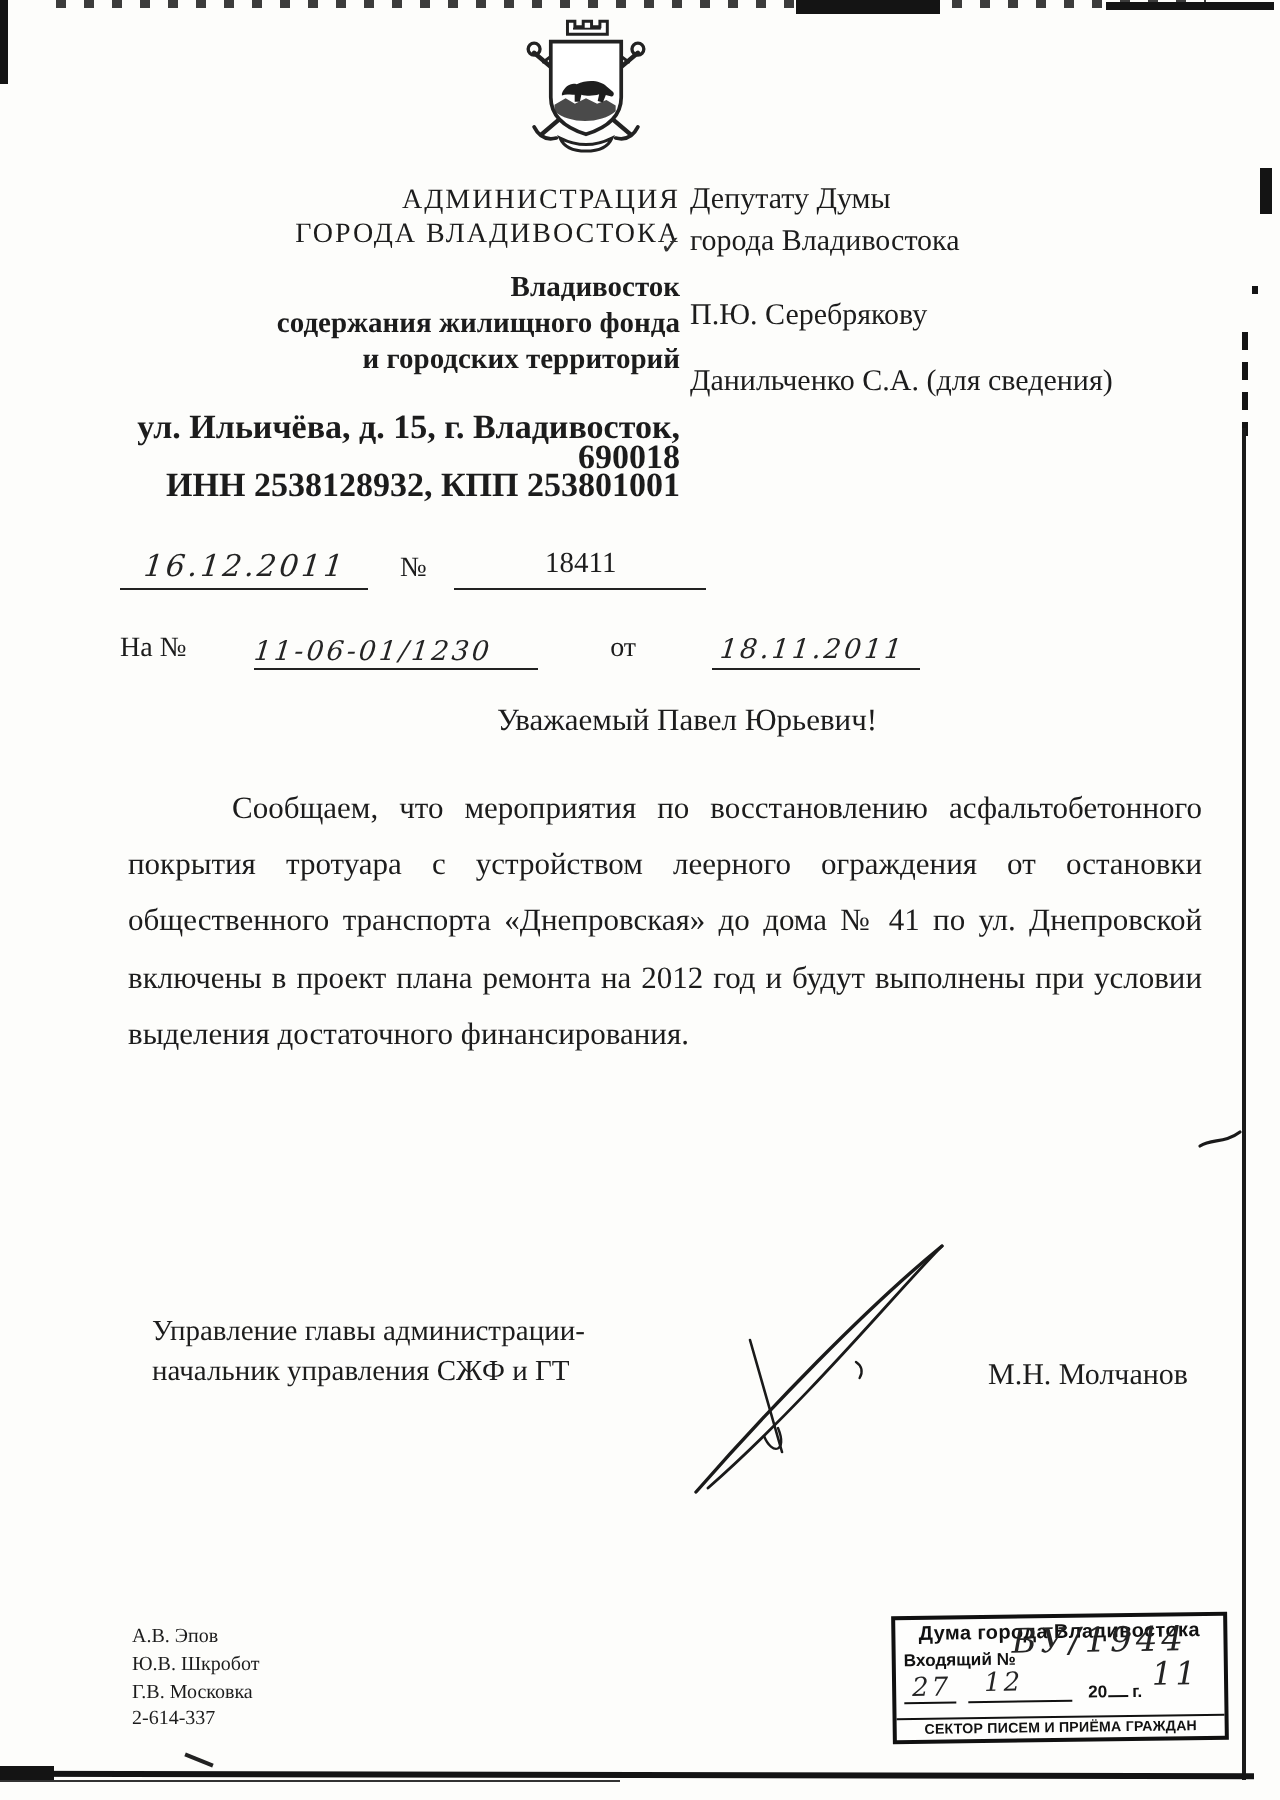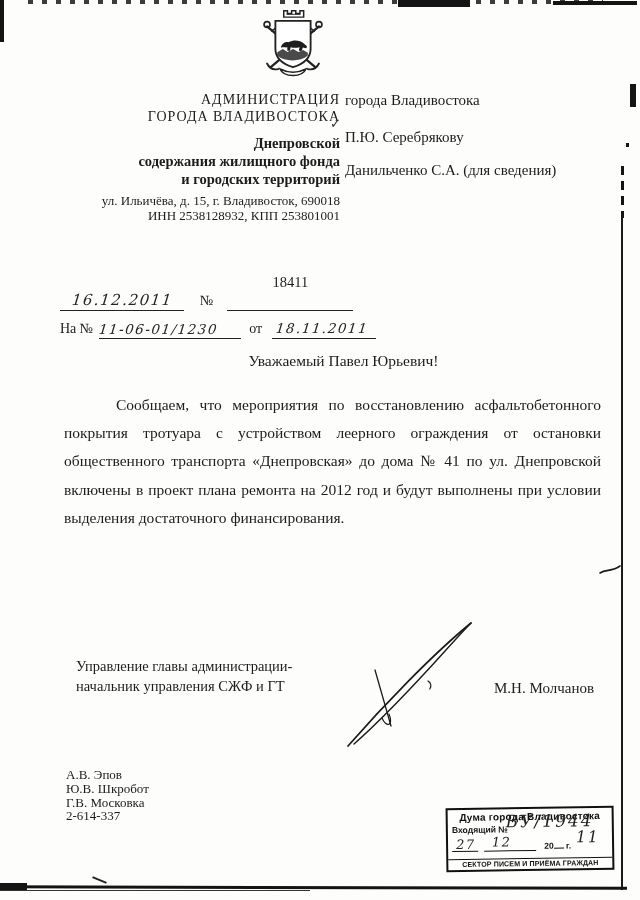--- a/index.html
+++ b/index.html
@@ -27,58 +27,58 @@
   .art-bottom-thin { left:0; top:890px; width:310px; height:1px; background:#333; }
   .art-bottom-blob { left:0; top:883px; width:27px; height:7px; }
   .art-bottom-tick { left:92px; top:879px; width:15px; height:2px; transform:rotate(22deg); background:#222; }
   .art-hook { position:absolute; left:598px; top:560px; }
 
   
   .letterhead { position:absolute; left:48px; top:6px; width:292px; text-align:right; }
   .arms { display:inline-block; }
   .org-name { margin-top:5px; font-size:14px; line-height:17px; letter-spacing:1px; }
   .dept { margin-top:9px; font-weight:bold; font-size:14.5px; line-height:18px; }
-  .contacts { margin-top:6px; font-weight:normal; font-size:13px; line-height:14.5px; }
+  .contacts { margin-top:18px; font-weight:bold; font-size:17px; line-height:14.5px; }
   .contacts .email a, .contacts .email span.u { text-decoration:underline; color:#1c1c1c; }
 
   
   .recipient { position:absolute; left:345px; top:90px; width:280px; font-size:15px; line-height:21px; }
   .recipient .gap1 { margin-top:16px; }
   .recipient .gap2 { margin-top:12px; }
   .checkmark { position:absolute; left:-15px; top:23px; font-size:13px; color:#333;
     font-family:"DejaVu Sans", sans-serif; }
 
   
   .refs { position:absolute; left:60px; top:274px; width:400px; font-size:14px; }
   .ref-row { display:flex; align-items:flex-end; }
-  .ref-row + .ref-row { margin-top:9px; }
+  .ref-row + .ref-row { margin-top:22px;justify-content:space-between; }
   .uline { display:inline-block; border-bottom:1.6px solid #222; text-align:center; }
   .hw { font-family:"DejaVu Serif", serif; font-style:italic; letter-spacing:1.5px;
     color:#242424; display:inline-block; transform:skewX(-6deg); }
   .ref-date { width:124px; font-size:15px; padding-bottom:1px; }
   .ref-no-label { margin:0 14px 2px 16px; }
-  .ref-no { width:126px; font-size:14.5px; padding-bottom:19px; }
+  .ref-no { width:126px; font-size:14.5px; padding-bottom:3px; }
   .ref-onlabel { margin:0 6px 2px 0; white-space:nowrap; }
   .ref-reply { width:142px; font-size:13.5px; padding-bottom:0; text-align:left; }
   .ref-from { margin:0 10px 2px 8px; }
   .ref-replydate { width:104px; font-size:13.5px; padding-bottom:1px; text-align:left; padding-left:4px; }
 
   
   .salutation { position:absolute; left:75px; top:352px; width:537px; text-align:center; font-size:15.5px; }
   .body-text { position:absolute; left:64px; top:391px; width:537px; font-size:15.5px;
     line-height:28.2px; text-align:justify; }
   .body-text p { margin:0; text-indent:52px; }
 
   
   .sign-block { position:absolute; left:76px; top:656px; width:530px; font-size:14.5px; line-height:20px; }
   .sign-name { position:absolute; right:12px; top:22px; font-size:15px; white-space:nowrap; }
   .sign-scrawl { position:absolute; left:338px; top:606px; }
 
   
-  .executors { position:absolute; left:66px; top:768px; font-size:13px; line-height:13.8px; }
+  .executors { position:absolute; left:66px; top:812px; font-size:10px; line-height:13.8px; }
 
   
   .stamp { position:absolute; left:446px; top:807px; width:168px; height:64px;
     border:2.5px solid #101010; transform:rotate(-0.8deg);
     font-family:"Liberation Sans", sans-serif; color:#111; background:rgba(255,255,255,.6); }
   .stamp-org { font-size:10px; font-weight:bold; text-align:center; margin-top:2px; letter-spacing:.2px; }
   .stamp-in { font-size:8.6px; font-weight:bold; margin:2px 0 0 4px; }
   .stamp-date { display:flex; align-items:flex-end; font-size:8.6px; font-weight:bold;
     margin:5px 4px 0 4px; height:12px; }
   .stamp-u { display:inline-block; border-bottom:1.2px solid #111; }
@@ -137,32 +137,33 @@
 
       <path d="M33,50 l6,-3.5 5,3 6,-3 6,3 5,-2 5,3 0,3 c-8,7 -25,7 -33,0 z" fill="#2a2a2a" opacity=".85"></path>
 
       <path d="M36,68 q14,7 28,0 q-3,7 -14,7 q-11,0 -14,-7 z" fill="#fff" stroke="#222" stroke-width="1.6"></path>
     </svg>
     <div class="org-name">
       <div>АДМИНИСТРАЦИЯ</div>
       <div>ГОРОДА  ВЛАДИВОСТОКА</div>
     </div>
     <div class="dept">
-      <div>Днепровской</div>
+      <div>Владивосток</div>
       <div>содержания жилищного фонда</div>
       <div>и городских территорий</div>
     </div>
     <div class="contacts">
       <div>ул. Ильичёва, д. 15,  г. Владивосток, 690018</div>
       <div>ИНН 2538128932, КПП 253801001</div>
     </div>
   </div>
 
   <div class="recipient">
     <span class="checkmark">✓</span>
+    <div>Депутату Думы</div>
     <div>города Владивостока</div>
     <div class="gap1">П.Ю. Серебрякову</div>
     <div class="gap2">Данильченко С.А.  (для сведения)</div>
   </div>
 
   <div class="refs">
     <div class="ref-row">
       <span class="uline ref-date"><span class="hw">16.12.2011</span></span>
       <span class="ref-no-label">№</span>
       <span class="uline ref-no">18411</span>

